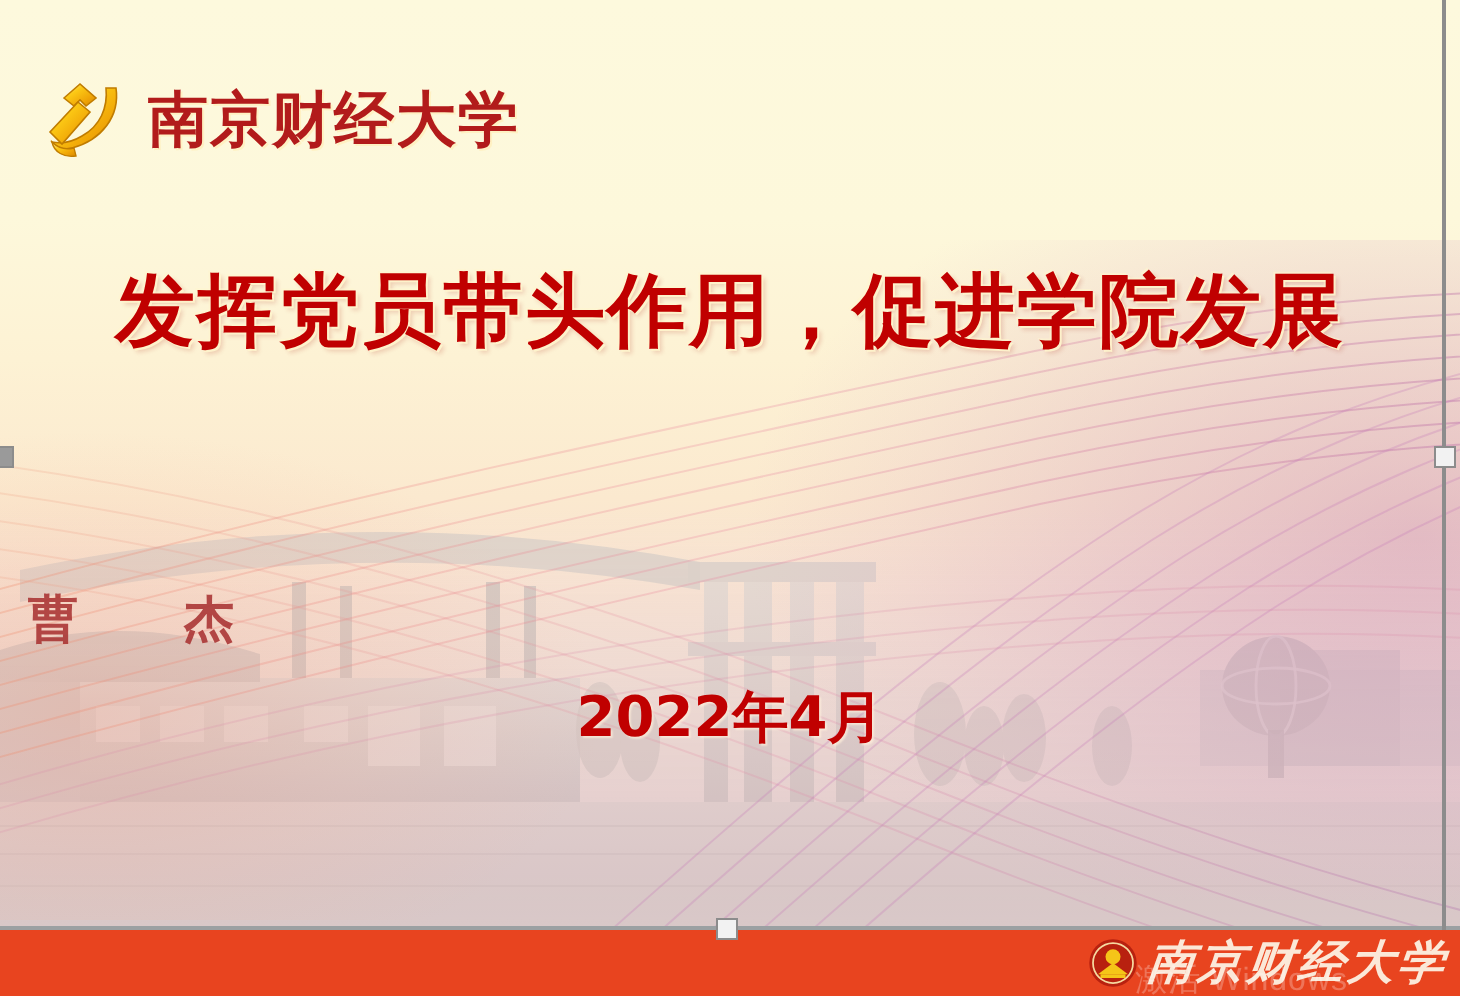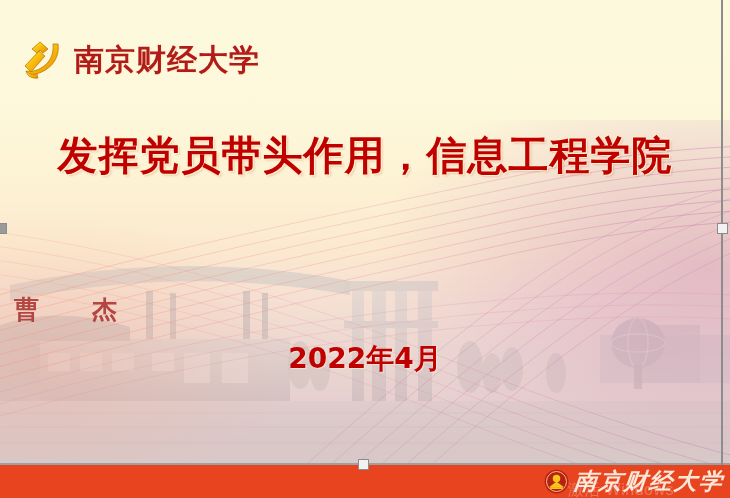--- a/index.html
+++ b/index.html
@@ -374,21 +374,21 @@
       <path d="M 40 8 C 42 22 33 34 18 38 C 14 39 10 38 8 35 C 13 36 18 35 23 32 C 32 27 36 18 35 8 Z" fill="url(#goldG)" stroke="#c07c00" stroke-width=".8"></path>
       <path d="M 8 35 C 9 40 14 43 20 42 L 19 38 C 15 39 11 38 8 35 Z" fill="url(#goldG)" stroke="#c07c00" stroke-width=".7"></path>
 
       <path d="M 14 13 L 22 6 L 30 13 L 25 17 L 22 14 L 19 17 Z" fill="url(#goldG)" stroke="#c07c00" stroke-width=".8"></path>
 
       <path d="M 21 15 L 27 20 L 13 36 L 7 30 Z" fill="url(#goldG)" stroke="#c07c00" stroke-width=".8"></path>
     </svg>
     <span class="dept-name">南京财经大学</span>
   </div>
 
-  <div class="main-title">发挥党员带头作用，信息工程学院</div>
+  <div class="main-title">发挥党员带头作用，促进学院发展</div>
 
   <div class="presenter">曹　杰</div>
   <div class="date-line">2022年4月</div>
 
   <div class="bottom-bar-topline"></div>
   <div class="bottom-bar">
     <div class="uni-logo">
       <svg class="uni-seal" viewBox="0 0 40 40">
         <circle cx="20" cy="20" r="19" fill="#b8210f"></circle>
         <circle cx="20" cy="20" r="16" fill="none" stroke="#f6d9a0" stroke-width="1.4"></circle>

